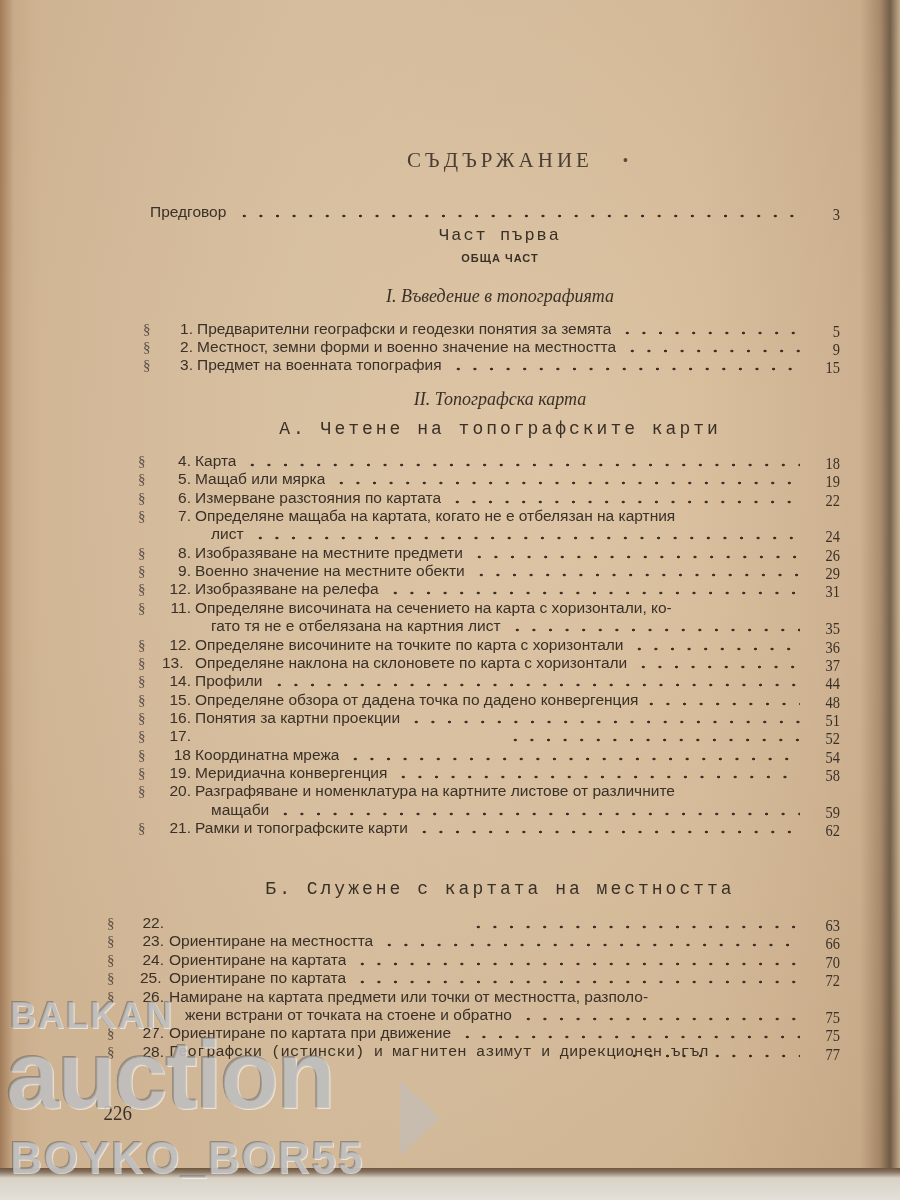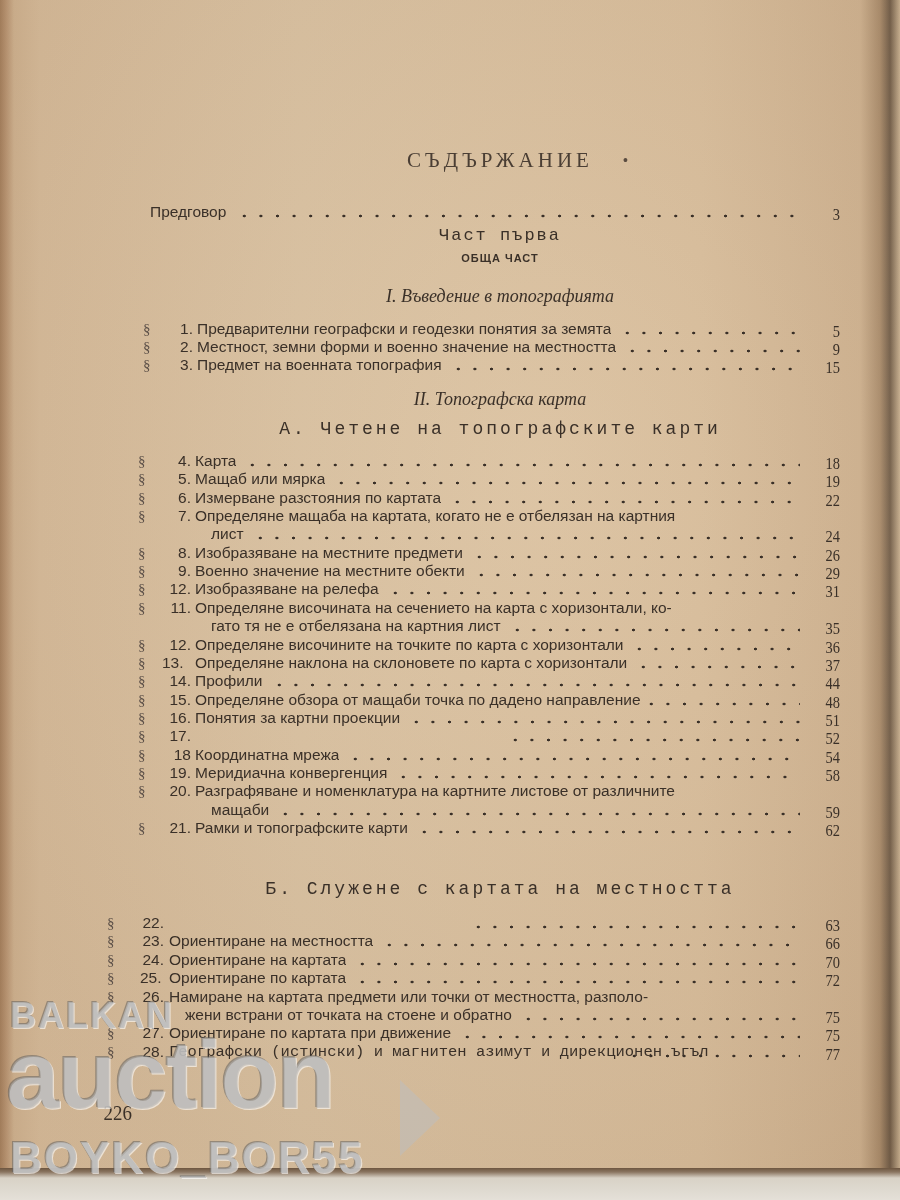--- a/index.html
+++ b/index.html
@@ -188,21 +188,21 @@
     <div class="row ink" style="top: 672.2px;">
       <span class="sect" style="left: 138px;">§</span>
       <span class="num" style="left: 167px; width: 24px; text-align: right;">14.</span>
       <span class="label" style="left: 195px;">Профили</span>
       <span class="dots" style="left: 271px; width: 529px;"></span>
       <span class="page-num" style="top: 3px;">44</span>
     </div>
     <div class="row ink" style="top: 690.55px;">
       <span class="sect" style="left: 138px;">§</span>
       <span class="num" style="left: 167px; width: 24px; text-align: right;">15.</span>
-      <span class="label" style="left: 195px;">Определяне обзора от мащаби точка по дадено направление</span>
+      <span class="label" style="left: 195px;">Определяне обзора от дадена точка по дадено конвергенция</span>
       <span class="dots" style="left: 643px; width: 157px;"></span>
       <span class="page-num" style="top: 3px;">48</span>
     </div>
     <div class="row ink" style="top: 708.9px;">
       <span class="sect" style="left: 138px;">§</span>
       <span class="num" style="left: 167px; width: 24px; text-align: right;">16.</span>
       <span class="label" style="left: 195px;">Понятия за картни проекции</span>
       <span class="dots" style="left: 408px; width: 392px;"></span>
       <span class="page-num" style="top: 3px;">51</span>
     </div>

